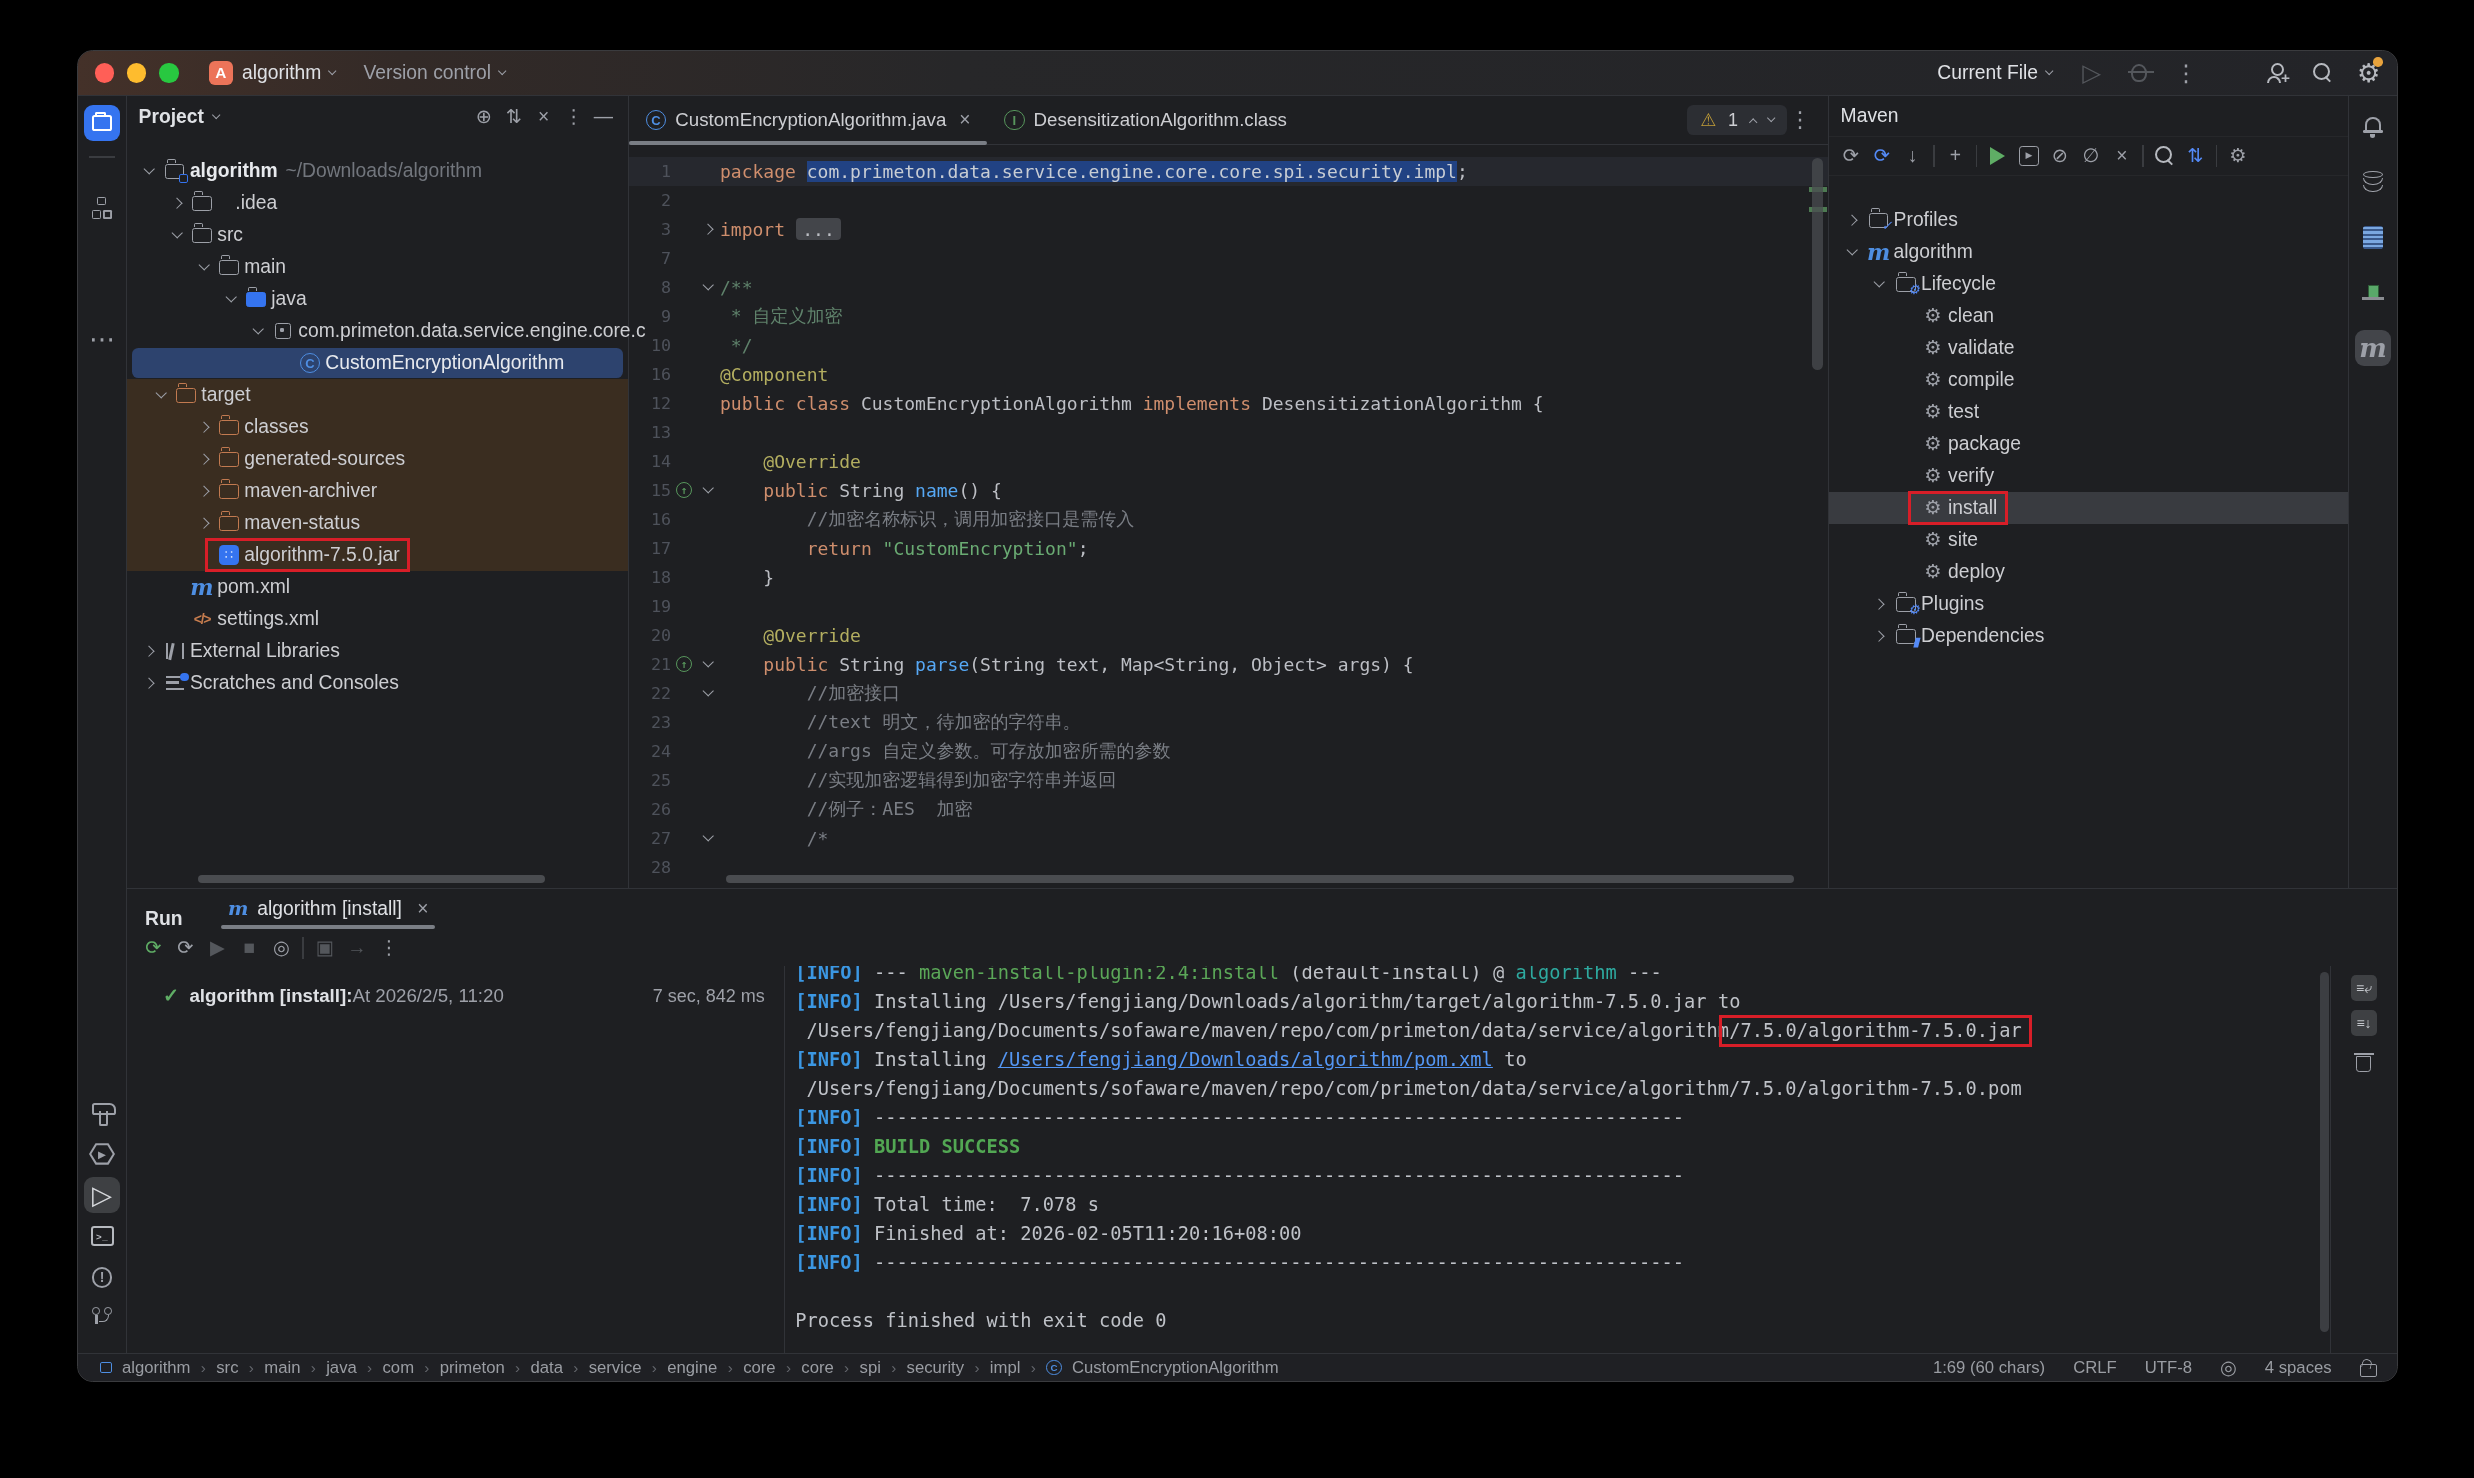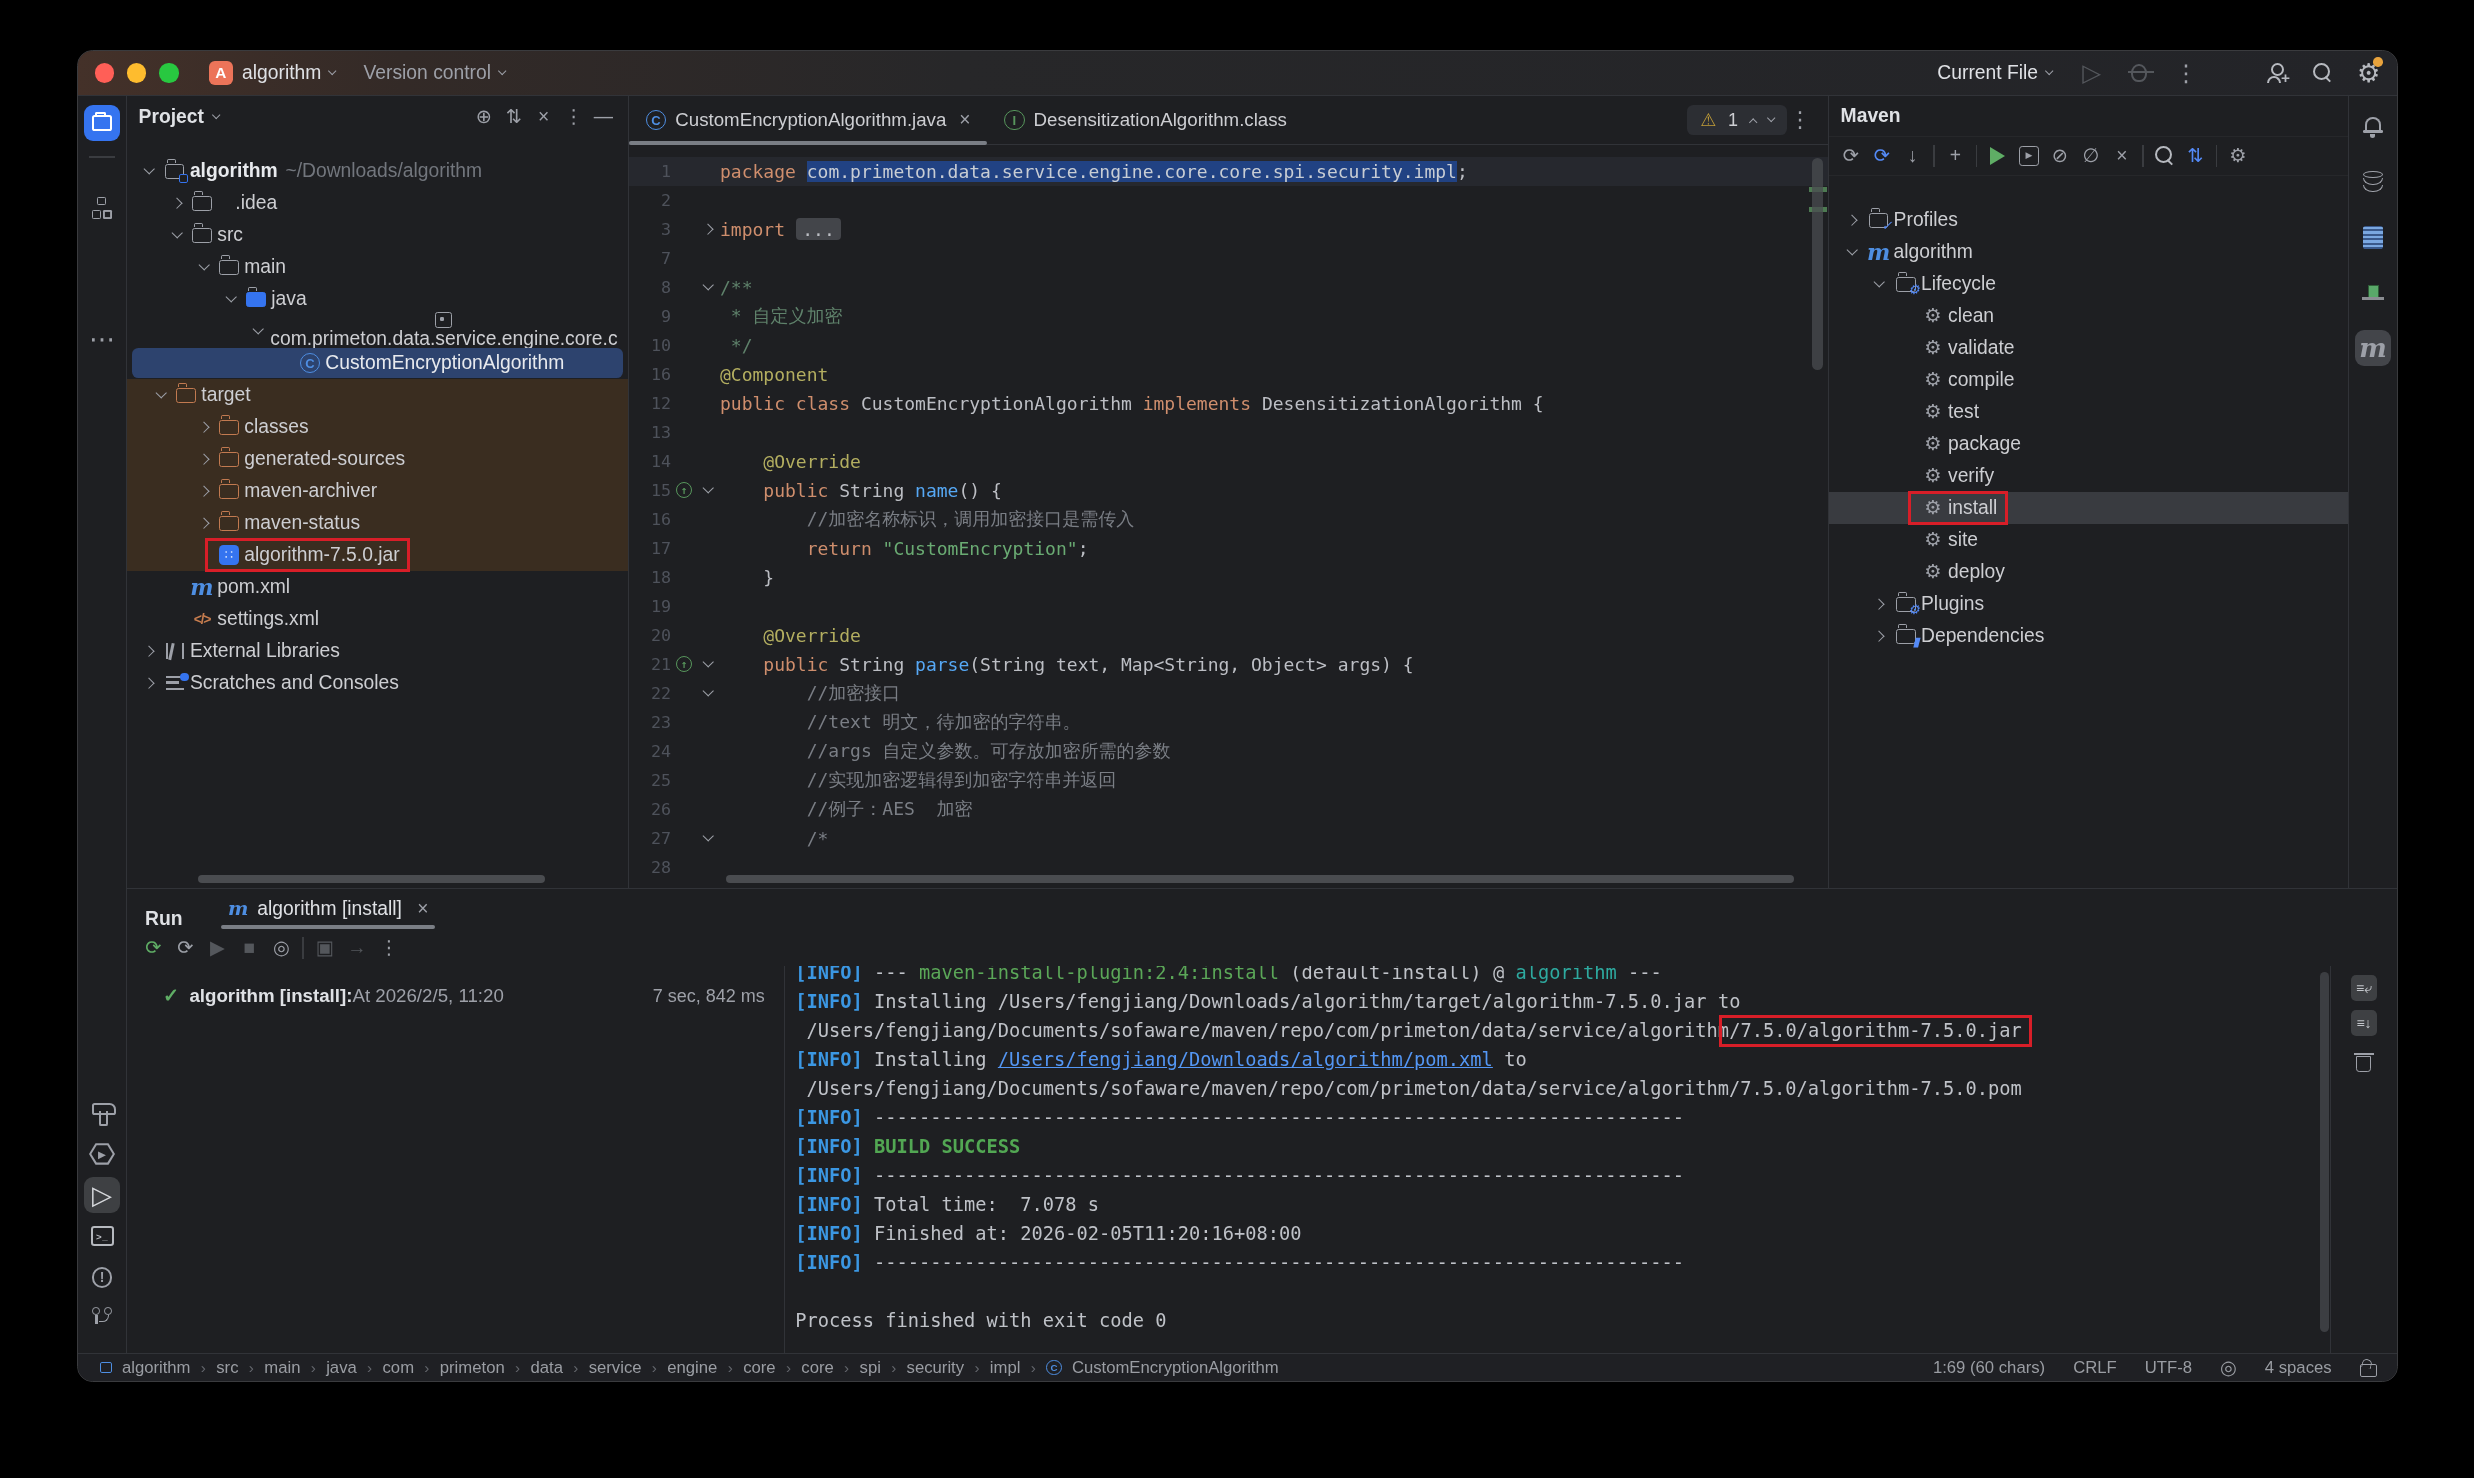--- a/index.html
+++ b/index.html
@@ -350,21 +350,21 @@
                   <span class="icslot">
                     <span class="icfold fill"></span>
                   </span>
                   <span class="lbl">java</span>
                 </span>
               </div>
               <div class="trow" style="padding-left: 120px;">
                 <span class="chevslot">
                   <span class="chev down"></span>
                 </span>
-                <span style="display: inline-flex; align-items: center; flex-direction: column;">
+                <span style="display: inline-flex; align-items: center;">
                   <span class="icslot">
                     <span class="icpkg"></span>
                   </span>
                   <span class="lbl">com.primeton.data.service.engine.core.c</span>
                 </span>
               </div>
               <div class="trow selected" style="padding-left: 147px;">
                 <span class="selbg"></span>
                 <span class="chevslot"></span>
                 <span style="display: inline-flex; align-items: center;">
@@ -670,21 +670,21 @@
             <span class="chev small down"></span>
           </div>
           <div class="gmark" style="top:91px"></div>
           <div class="gmark" style="top:111px"></div>
           <div class="vscroll"></div>
           <div class="hscroll" style="left:97px;bottom:5.1px;width:1068px"></div>
         </div>
 
         <div class="mavenpanel">
           <div class="panel-head" style="border-bottom:0.6px solid #26272a">
-            <span class="title" style="font-weight:bold">Maven</span>
+            <span class="title" style="font-weight:normal">Maven</span>
           </div>
           <div class="mv-toolbar" id="maven-toolbar">
               <span class="g">⟳</span>
               <span class="g" style="color: rgb(84, 138, 247);">⟳</span>
               <span class="g">↓</span>
               <span class="vr"></span>
               <span class="g">+</span>
               <span class="vr"></span>
               <span class="g">
                 <span class="greenplay"></span>

